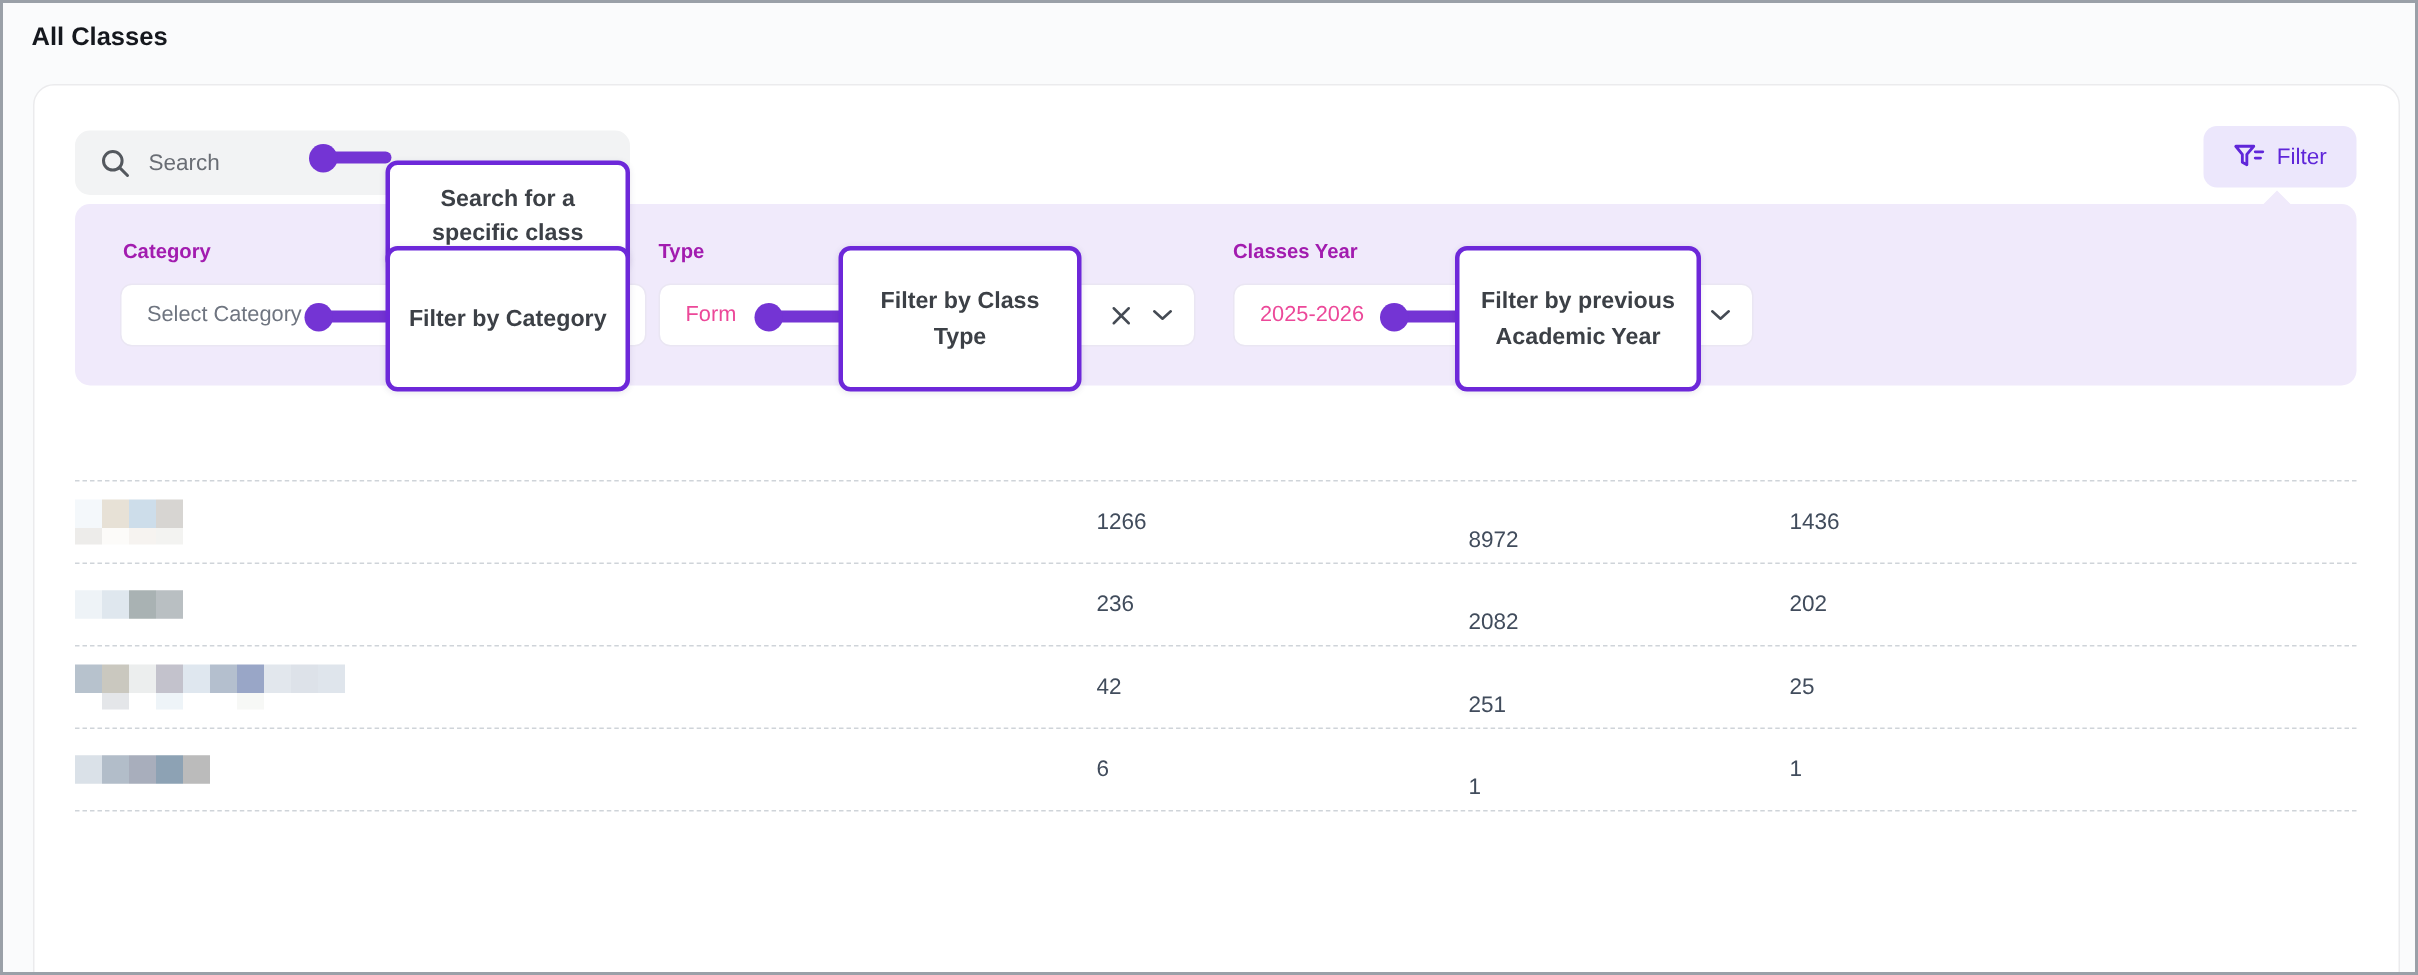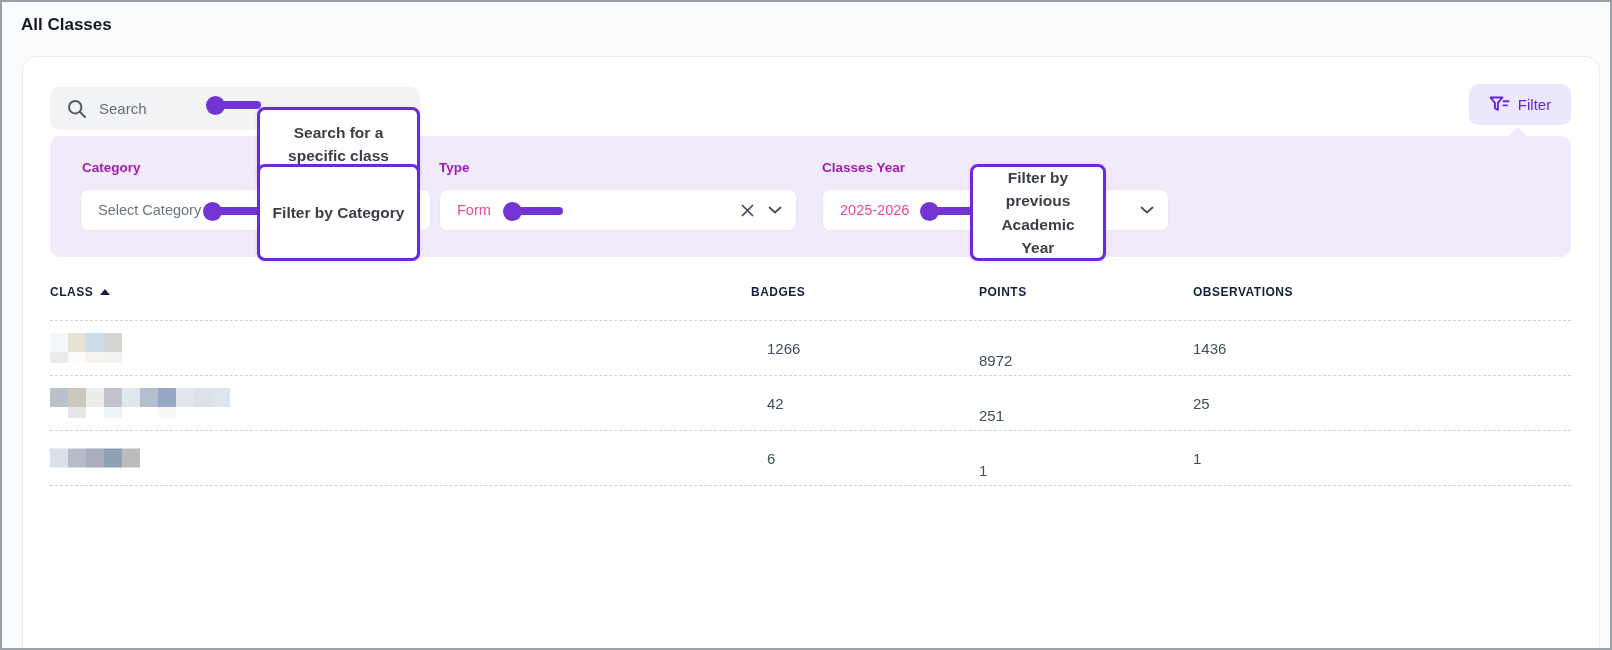--- a/index.html
+++ b/index.html
@@ -41,21 +41,21 @@
   .clearbtn .lbl{color:#ffffff;font-size:15px;font-weight:600;}
 
   
   .callout{position:absolute;background:#ffffff;border:3px solid #6d28d9;border-radius:8px;
     box-sizing:border-box;display:flex;align-items:center;justify-content:center;text-align:center;
     font-size:15.5px;font-weight:700;color:#3c4046;line-height:1.5;padding:6px 10px;
     box-shadow:0 1px 4px rgba(40,20,90,.10);z-index:5;}
   .co1{left:255px;top:57px;width:163px;height:74px;margin-top:48px;}
   .co2{left:255px;top:162px;width:163px;height:97px;}
   .co3{left:557px;top:162px;width:162px;height:97px;}
-  .co4{left:968px;top:162px;width:136px;height:97px;}
+  .co4{left:968px;top:162px;width:164px;height:97px;}
   .conn-stem{position:absolute;height:8px;background:#7434d4;border-radius:4px;z-index:4;}
   .conn-dot{position:absolute;width:19px;height:19px;background:#7434d4;border-radius:50%;z-index:4;}
   .k1s{left:213px;top:99px;width:46px;} .k1d{left:204px;top:94px;}
   .k2s{left:210px;top:205px;width:49px;} .k2d{left:201px;top:200px;}
   .k3s{left:510px;top:205px;width:51px;} .k3d{left:501px;top:200px;}
   .k4s{left:927px;top:205px;width:45px;} .k4d{left:918px;top:200px;}
 
   
   .thead{position:absolute;left:48px;top:283px;width:1521px;height:14px;font-size:12px;font-weight:700;
     color:#14203c;letter-spacing:.5px;}
@@ -63,21 +63,21 @@
   .th-class{left:0;} .th-badges{left:701px;} .th-points{left:929px;} .th-obs{left:1143px;}
   .sort-asc{width:0;height:0;border-left:5px solid transparent;border-right:5px solid transparent;
     border-bottom:6px solid #14203c;display:inline-block;}
   .tbody{position:absolute;left:48px;top:318px;width:1521px;border-top:1px dashed #cfd4d9;}
   .trow{position:relative;height:54px;border-bottom:1px dashed #cfd4d9;}
   .blurwrap{position:absolute;left:0;top:50%;transform:translateY(-50%);display:flex;flex-direction:column;}
   .blurline{display:flex;}
   .blurline.l1 .bk{width:18px;height:19px;}
   .blurline.l2 .bk{width:18px;height:11px;}
   .cell{position:absolute;top:50%;transform:translateY(-50%);font-size:15px;color:#414c5c;}
-  .cell.c-badges{left:717px;} .cell.c-points{left:929px;margin-top:12px;} .cell.c-obs{left:1143px;}
+  .cell.c-badges{left:681px;} .cell.c-points{left:929px;margin-top:12px;} .cell.c-obs{left:1143px;}
 </style>
 </head>
 <body>
 
 <div id="screen">
 
   <div class="page-title">All Classes</div>
 
   <div class="card"></div>
 
@@ -144,60 +144,59 @@
   <div class="conn-stem k1s"></div>
   <div class="conn-dot k1d"></div>
   <div class="callout co1">Search for a specific class</div>
 
   <div class="conn-stem k2s"></div>
   <div class="conn-dot k2d"></div>
   <div class="callout co2">Filter by Category</div>
 
   <div class="conn-stem k3s"></div>
   <div class="conn-dot k3d"></div>
+  <div class="callout co3">Filter by Class Type</div>
 
   <div class="conn-stem k4s"></div>
   <div class="conn-dot k4d"></div>
   <div class="callout co4">Filter by previous Academic Year</div>
 
-  <div class="thead">
-    <span class="th th-class">
-      <span>CLASS</span>
-      <span class="sort-asc"></span>
-    </span>
-    <span class="th th-badges">
-      <span>BADGES</span>
-    </span>
-    <span class="th th-points">
-      <span>POINTS</span>
-    </span>
-    <span class="th th-obs">
-      <span>OBSERVATIONS</span>
-    </span>
-  </div>
 
   <div class="tbody">
       <div class="trow">
         <div class="blurwrap">
           <div class="blurline l1">
             <span class="bk" style="background: rgb(244, 248, 251);"></span>
             <span class="bk" style="background: rgb(231, 225, 214);"></span>
             <span class="bk" style="background: rgb(205, 221, 234);"></span>
             <span class="bk" style="background: rgb(215, 213, 210);"></span>
           </div>
           <div class="blurline l2">
             <span class="bk" style="background: rgb(237, 236, 234);"></span>
             <span class="bk" style="background: rgb(252, 251, 249);"></span>
             <span class="bk" style="background: rgb(246, 243, 240);"></span>
             <span class="bk" style="background: rgb(243, 243, 241);"></span>
           </div>
         </div>
         <span class="cell c-badges">1266</span>
         <span class="cell c-points">8972</span>
         <span class="cell c-obs">1436</span>
+      </div>
+      <div class="trow">
+        <div class="blurwrap">
+          <div class="blurline l1">
+            <span class="bk" style="background: rgb(238, 243, 247);"></span>
+            <span class="bk" style="background: rgb(223, 231, 238);"></span>
+            <span class="bk" style="background: rgb(169, 178, 179);"></span>
+            <span class="bk" style="background: rgb(185, 191, 194);"></span>
+          </div>
+        </div>
+        <span class="cell c-badges">236</span>
+        <span class="cell c-points">2082</span>
+        <span class="cell c-obs">202</span>
       </div>
       <div class="trow">
         <div class="blurwrap">
           <div class="blurline l1">
             <span class="bk" style="background: rgb(183, 194, 205);"></span>
             <span class="bk" style="background: rgb(202, 200, 191);"></span>
             <span class="bk" style="background: rgb(236, 238, 238);"></span>
             <span class="bk" style="background: rgb(195, 194, 204);"></span>
             <span class="bk" style="background: rgb(223, 231, 239);"></span>
             <span class="bk" style="background: rgb(180, 191, 206);"></span>

